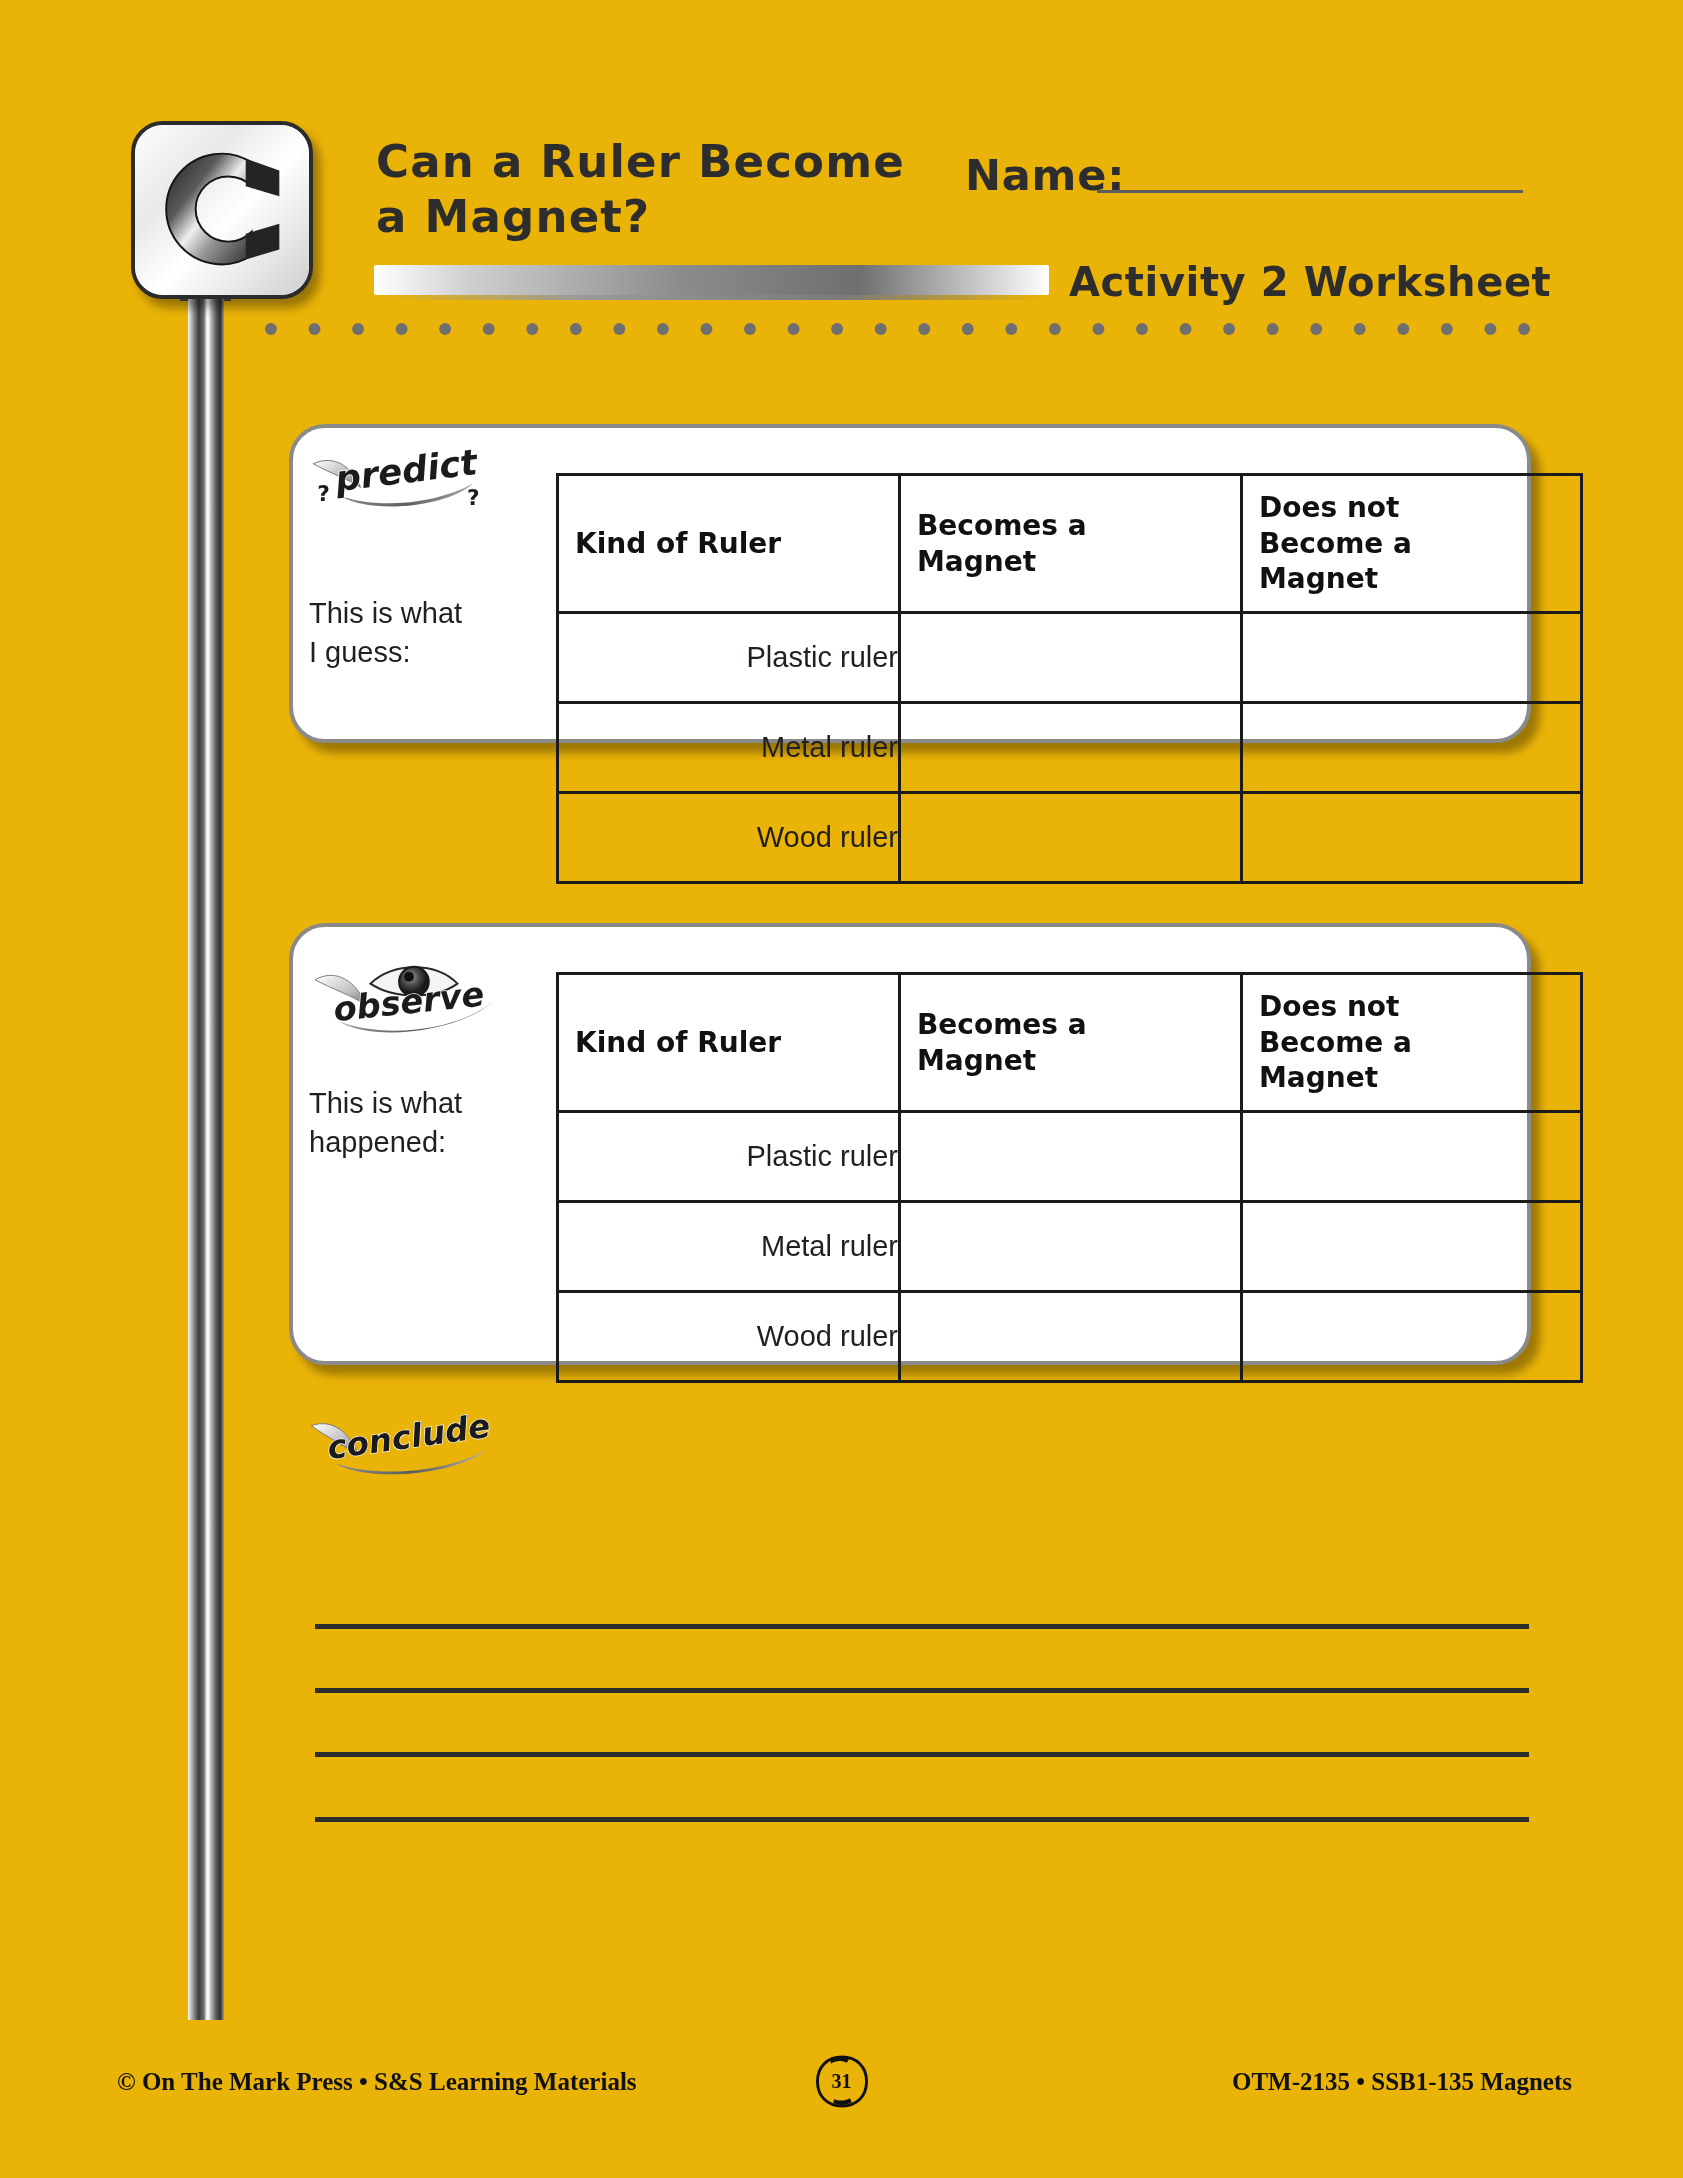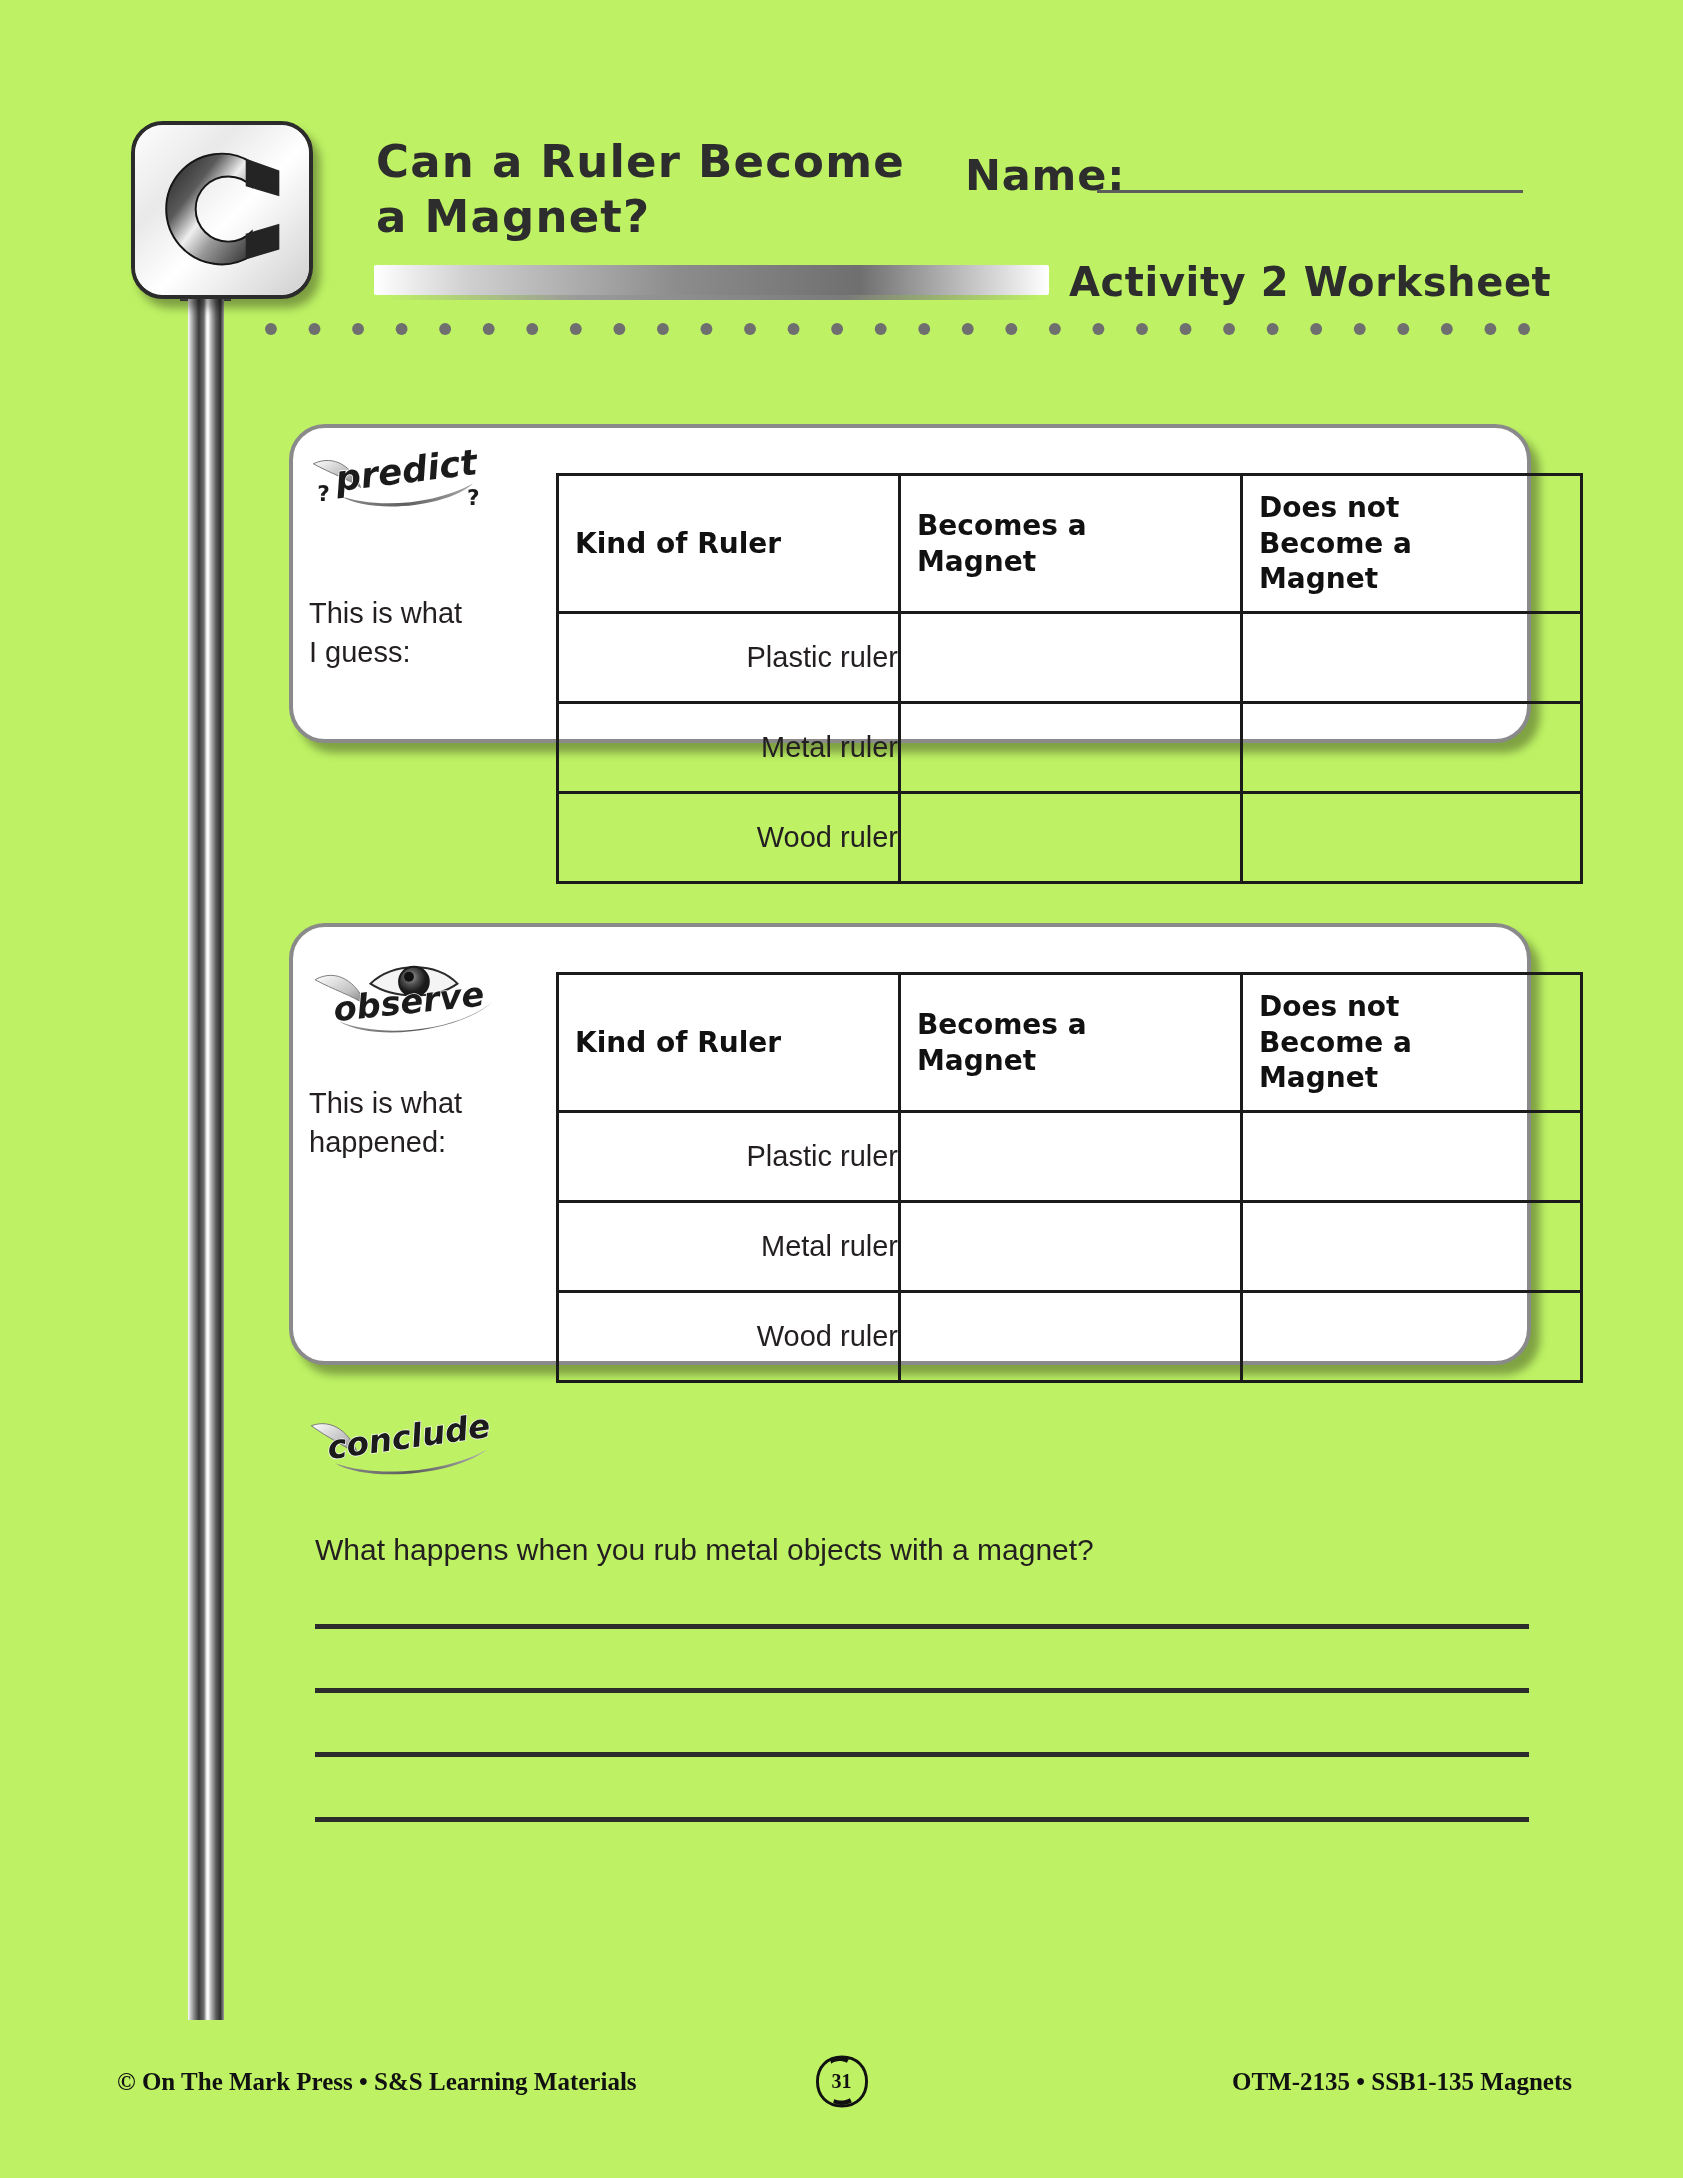--- a/index.html
+++ b/index.html
@@ -12,21 +12,21 @@
     height: 2178px;
     position: relative;
     font-family: "Liberation Sans", sans-serif;
     color: #231f20;
     overflow: hidden;
   }
 
   .page {
     position: absolute;
     inset: 0;
-    background: #bef264;
+    background: #eab308;
   }
 
   
   .chrome-bar {
     position: absolute;
     left: 188px;
     top: 297px;
     width: 36px;
     height: 1723px;
     background: linear-gradient(to right,
@@ -462,21 +462,20 @@
         <stop offset="0%" stop-color="#8f8f8f"></stop>
           <stop offset="50%" stop-color="#5b5b5b"></stop>
           <stop offset="100%" stop-color="#b0b0b0"></stop>
       </linearGradient>
     </defs>
     <path d="M2 22 C24 14 42 30 50 52 C36 42 18 34 2 22 Z" fill="url(#swoosh3)" stroke="#7a7a7a" stroke-width="1"></path>
     <path d="M26 60 C72 76 142 68 180 46 C148 72 60 80 26 60 Z" fill="url(#shadow3)"></path>
     <text x="20" y="56" font-family="'DejaVu Sans', sans-serif" font-size="33" font-weight="700" font-style="italic" fill="#1b1b1b" stroke="#ffffff" stroke-width="1.3" paint-order="stroke" transform="rotate(-8 20 56)">conclude</text>
   </svg>
 
-  <div class="conclude-question">What happens when you rub metal objects with a magnet?</div>
 
   <div class="write-line" style="top:1624px;"></div>
   <div class="write-line" style="top:1688px;"></div>
   <div class="write-line" style="top:1752px;"></div>
   <div class="write-line" style="top:1817px;"></div>
 
   <div class="footer-left">© On The Mark Press • S&amp;S Learning Materials</div>
   <div class="page-num">
     <svg width="57" height="55" viewBox="0 0 58 56">
       <path d="M29 3 C44 3 54 13 54 28 C54 43 44 53 29 53 C14 53 4 43 4 28 C4 13 14 3 29 3 Z" fill="none" stroke="#111" stroke-width="3"></path>

